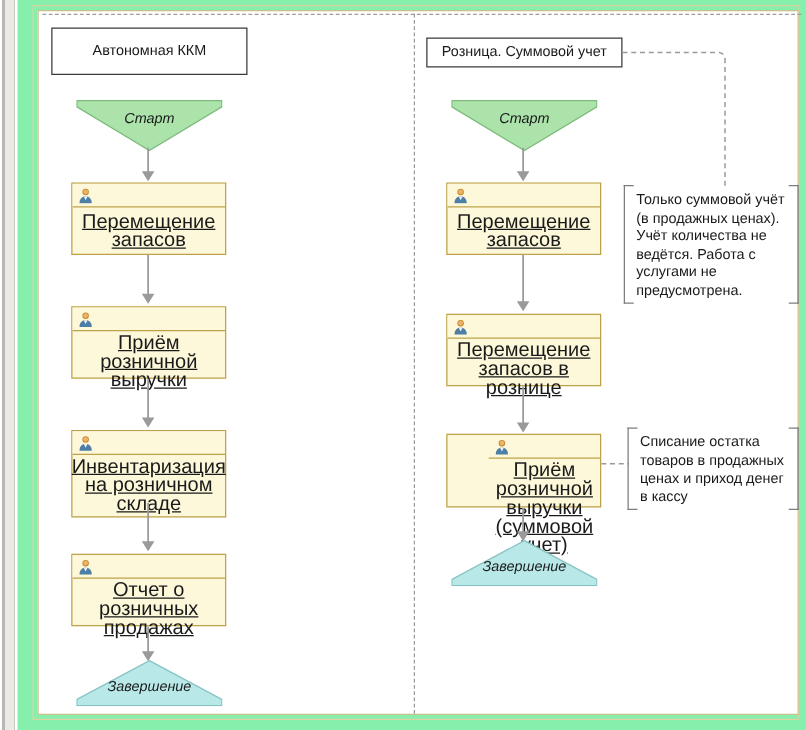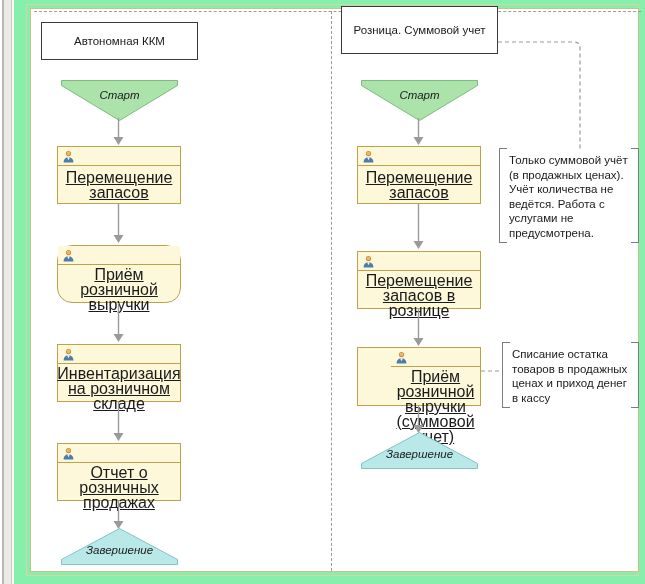--- a/index.html
+++ b/index.html
@@ -198,21 +198,21 @@
     </div>
   </div>
 
   <div class="arrow" style="left:113px; top:204px; width:11px; height:40px;">
     <svg width="11" height="40" viewBox="0 0 11 40">
       <line x1="5.5" y1="0" x2="5.5" y2="32" stroke="#9a9a9a" stroke-width="1.4"></line>
       <path d="M0.5 31 L10.5 31 L5.5 39 Z" fill="#9a9a9a"></path>
     </svg>
   </div>
 
-  <div class="task" style="left:57px; top:245px; width:124px; height:58px;border-radius:15px;">
+  <div class="task" style="left:57px; top:245px; width:124px; height:58px;">
     <div class="task-head">
       <svg class="person-icon" viewBox="0 0 13 13">
         <rect x="0" y="0" width="13" height="13" fill="#fdf8da"></rect>
         <circle cx="6.5" cy="3.6" r="2.6" fill="#c8882f"></circle>
         <circle cx="6.5" cy="3.4" r="1.9" fill="#e8b56b"></circle>
         <path d="M1.6 12.6 C1.6 8.6 4 7.2 6.5 7.2 C9 7.2 11.4 8.6 11.4 12.6 Z" fill="#4d7fa6"></path>
         <path d="M5.1 7.4 L6.5 10.2 L7.9 7.4 L6.5 7.0 Z" fill="#eef4f8"></path>
       </svg>
     </div>
     <div class="task-body">
@@ -220,21 +220,21 @@
     </div>
   </div>
 
   <div class="arrow" style="left:113px; top:303px; width:11px; height:40px;">
     <svg width="11" height="40" viewBox="0 0 11 40">
       <line x1="5.5" y1="0" x2="5.5" y2="32" stroke="#9a9a9a" stroke-width="1.4"></line>
       <path d="M0.5 31 L10.5 31 L5.5 39 Z" fill="#9a9a9a"></path>
     </svg>
   </div>
 
-  <div class="task" style="left:57px; top:344px; width:124px; height:58px;">
+  <div class="task" style="left:57px; top:344px; width:124px; height:70px;">
     <div class="task-head">
       <svg class="person-icon" viewBox="0 0 13 13">
         <rect x="0" y="0" width="13" height="13" fill="#fdf8da"></rect>
         <circle cx="6.5" cy="3.6" r="2.6" fill="#c8882f"></circle>
         <circle cx="6.5" cy="3.4" r="1.9" fill="#e8b56b"></circle>
         <path d="M1.6 12.6 C1.6 8.6 4 7.2 6.5 7.2 C9 7.2 11.4 8.6 11.4 12.6 Z" fill="#4d7fa6"></path>
         <path d="M5.1 7.4 L6.5 10.2 L7.9 7.4 L6.5 7.0 Z" fill="#eef4f8"></path>
       </svg>
     </div>
     <div class="task-body">
@@ -271,21 +271,21 @@
     </svg>
   </div>
 
   <div class="tri-wrap" style="left:61px; top:528px; width:117px; height:37px;">
     <svg width="117" height="37" viewBox="0 0 117 37">
       <path d="M58.5 0.5 L116.5 31.5 L116.5 36.5 L0.5 36.5 L0.5 31.5 Z" fill="#b8e8e8" stroke="#86c2c2" stroke-width="1"></path>
     </svg>
     <div class="tri-label" style="top:16px;">Завершение</div>
   </div>
 
-  <div class="pool-title" style="left:341px; top:6px; width:157px; height:48px;">
+  <div class="pool-title" style="left:341px; top:30px; width:157px; height:24px;">
     <span>Розница. Суммовой учет</span>
   </div>
 
   <div class="assoc" style="left:498px; top:36px; width:86px; height:114px;">
     <svg width="86" height="114" viewBox="0 0 86 114">
       <path d="M0 6 L76 6 Q82 6 82 12 L82 114" fill="none" stroke="#9a9a9a" stroke-width="1.2" stroke-dasharray="4,3"></path>
     </svg>
   </div>
 
   <div class="tri-wrap" style="left:361px; top:80px; width:117px; height:41px;">

